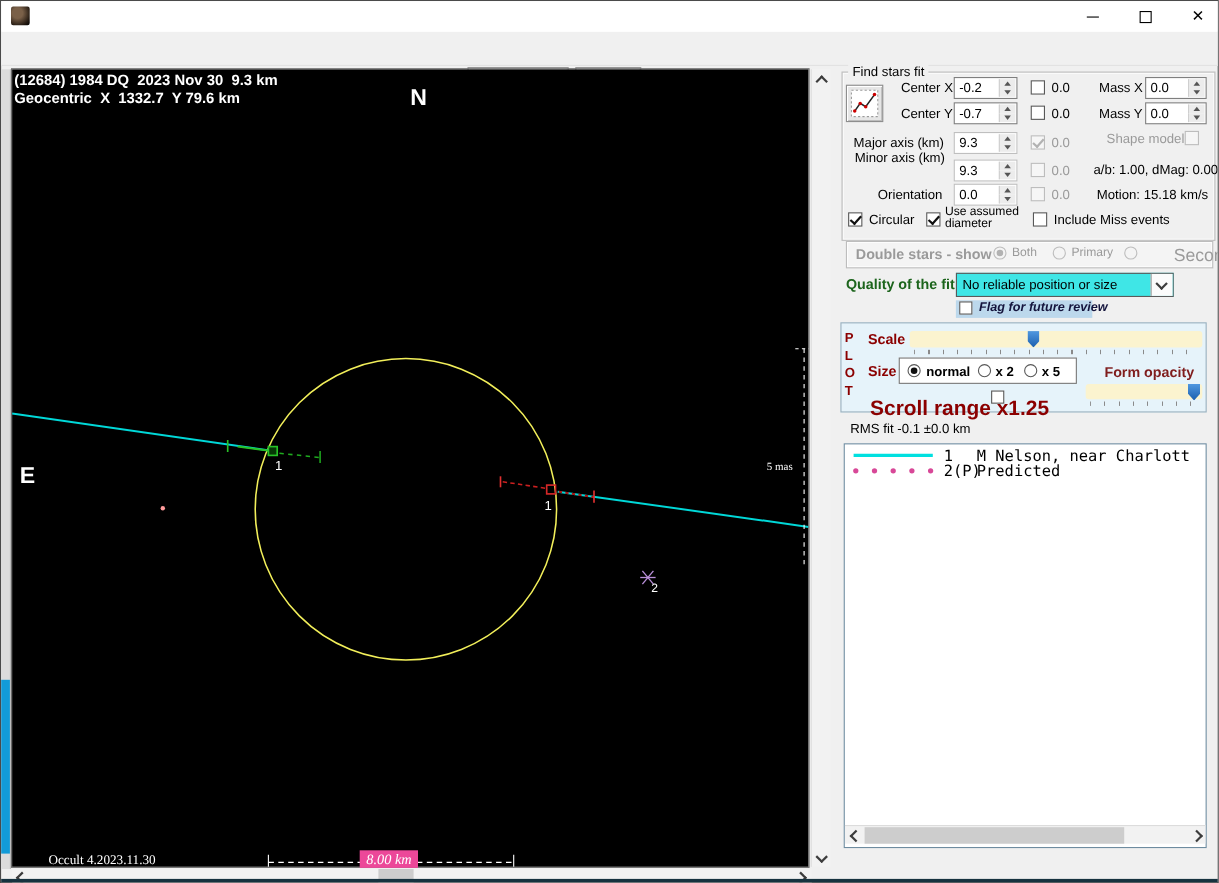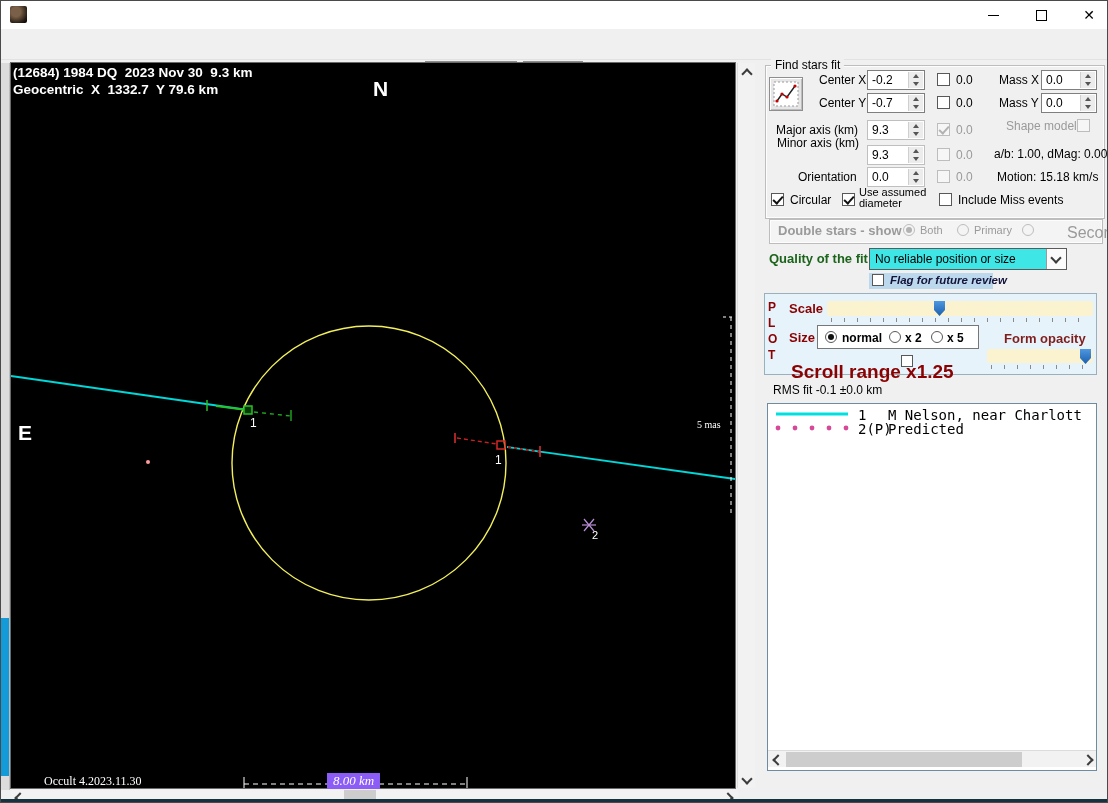--- a/index.html
+++ b/index.html
@@ -137,21 +137,21 @@
       <line x1="456" y1="714" x2="456" y2="727" stroke="#fff" stroke-width="1"></line>
     </svg>
     <div class="ptext b" style="left:2px;top:2px;font-size:13.5px;">(12684) 1984 DQ  2023 Nov 30  9.3 km</div>
     <div class="ptext b" style="left:2px;top:19px;font-size:13.5px;">Geocentric  X  1332.7  Y 79.6 km</div>
     <div class="ptext b" style="left:362px;top:14px;font-size:21px;">N</div>
     <div class="ptext b" style="left:7px;top:358px;font-size:21px;">E</div>
     <div class="ptext" style="left:239px;top:353px;font-size:12px;">1</div>
     <div class="ptext" style="left:484px;top:390px;font-size:12px;">1</div>
     <div class="ptext" style="left:581px;top:466px;font-size:11px;">2</div>
     <div class="pserif" style="left:686px;top:356px;font-size:10px;">5 mas</div>
-    <div class="pserif" style="left:316px;top:710px;font-size:13px;font-style:italic;background:#8b5cf6;padding:0 6px;text-align:center;">8.00 km</div>
+    <div class="pserif" style="left:316px;top:710px;font-size:13px;font-style:italic;background:#ec4899;padding:0 6px;text-align:center;">8.00 km</div>
     <div class="pserif" style="left:33px;top:711px;font-size:12px;">Occult 4.2023.11.30</div>
   </div>
 
   <div class="sb" style="left:736px;top:62px;width:17px;height:725px;border-left:1px solid #dcdcdc;">
     <span class="chev up" style="left:5px;top:7px;"></span>
     <span class="chev down" style="left:5px;top:712px;"></span>
   </div>
 
   <div class="sb" style="left:10px;top:789px;width:727px;height:14px;">
     <span class="chev left" style="left:5px;top:4px;"></span>

